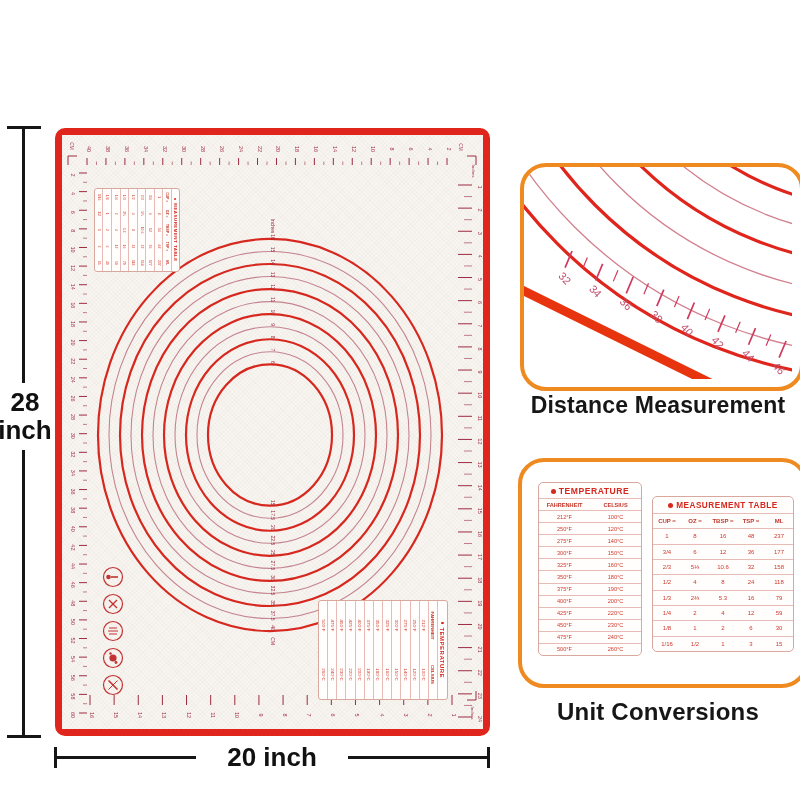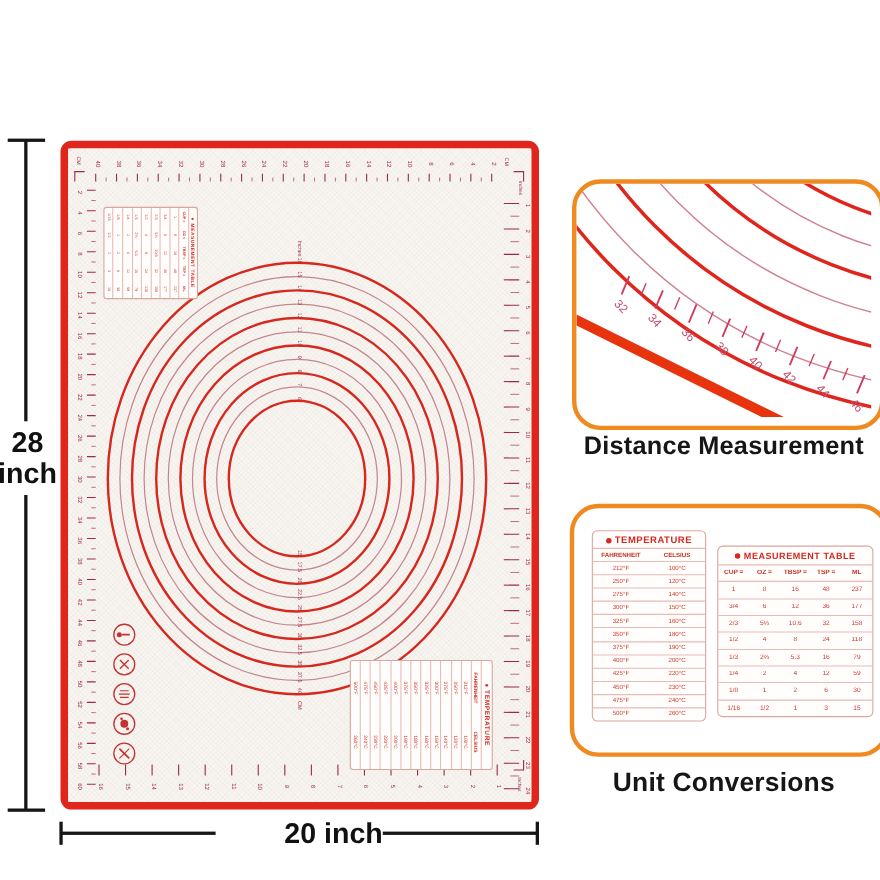--- a/index.html
+++ b/index.html
@@ -2,21 +2,21 @@
 <html><head>
 <meta charset="utf-8">
 <style>
   html,body{margin:0;padding:0;}
   body{width:800px;height:800px;background:#ffffff;font-family:"Liberation Sans",sans-serif;position:relative;overflow:hidden;}
   .scene{position:absolute;inset:0;}
   
   .dimseg{position:absolute;background:#161616;}
   .dim-label-v{position:absolute;left:-4px;top:388px;width:58px;text-align:center;
     font-size:26px;font-weight:bold;color:#111;line-height:1.08;}
-  .dim-label-h{position:absolute;left:196px;top:742px;width:152px;text-align:right;
+  .dim-label-h{position:absolute;left:196px;top:742px;width:152px;text-align:center;
     font-size:26px;font-weight:bold;color:#111;background:#fff;}
   
   .mat{position:absolute;left:55px;top:128px;width:435px;height:608px;box-sizing:border-box;
     border:7px solid #e0251c;border-radius:10px;background:#f7f4f0;}
   .mat-inner{position:absolute;inset:0;overflow:hidden;
     background:
       repeating-linear-gradient(45deg, rgba(120,100,90,.035) 0 1px, transparent 1px 3px),
       repeating-linear-gradient(-45deg, rgba(120,100,90,.03) 0 1px, transparent 1px 3px),
       #f8f5f1;}
   .mat-inner svg{position:absolute;left:0;top:0;}

